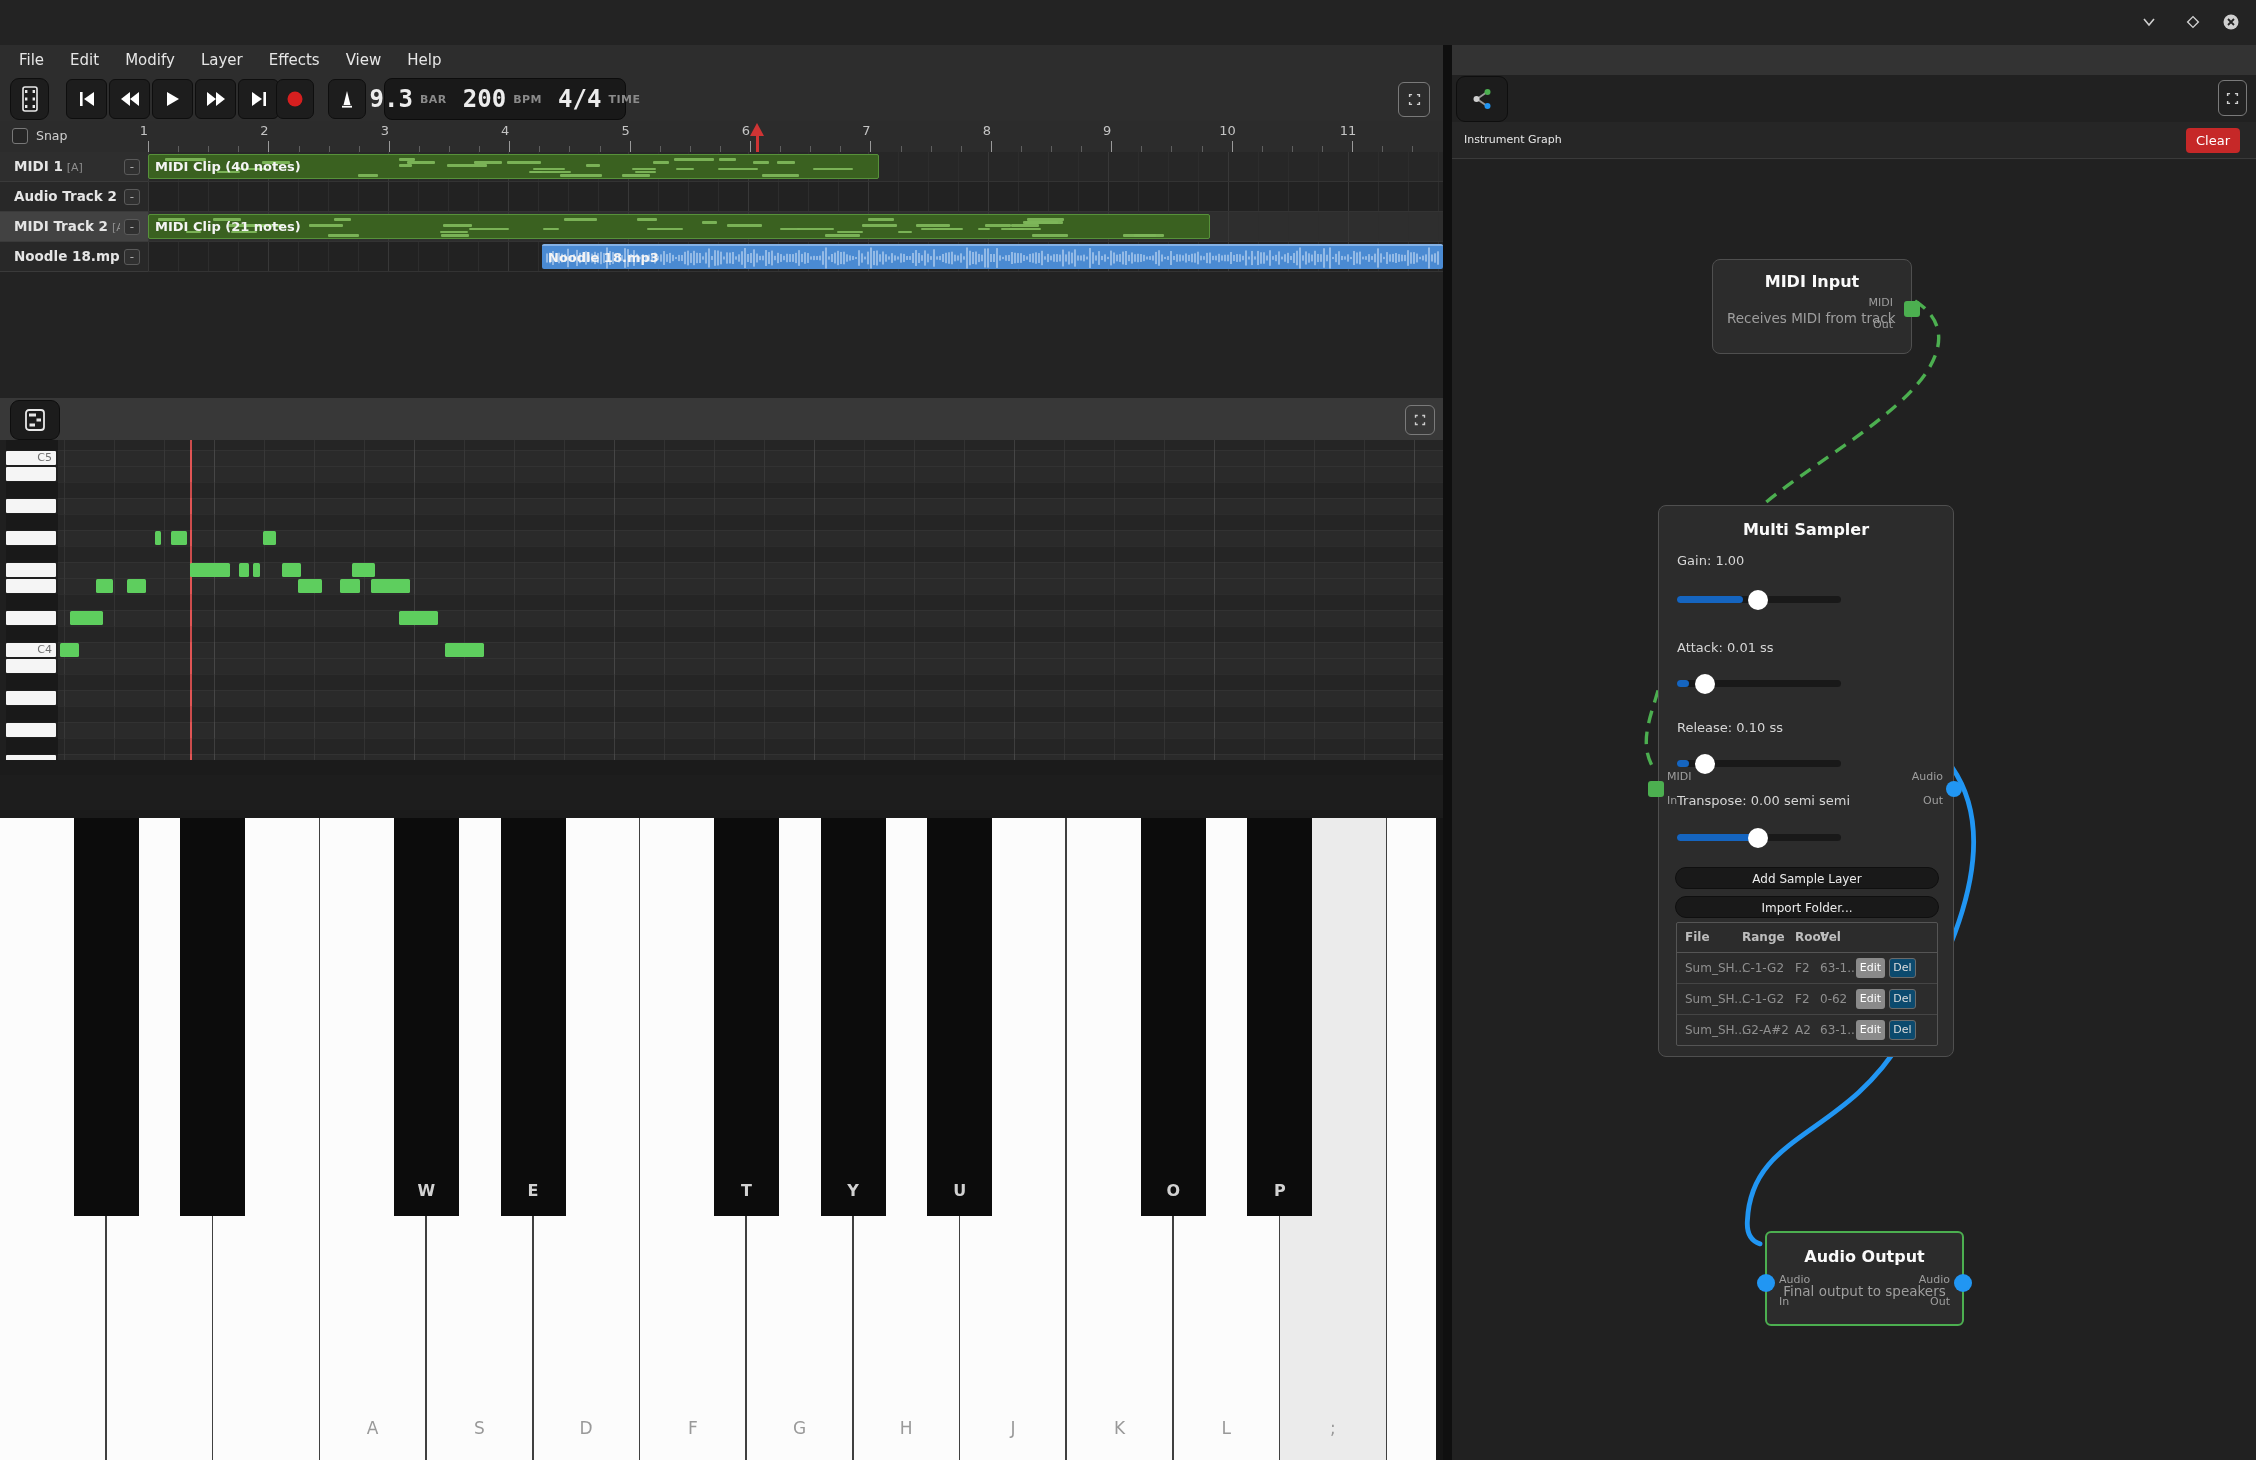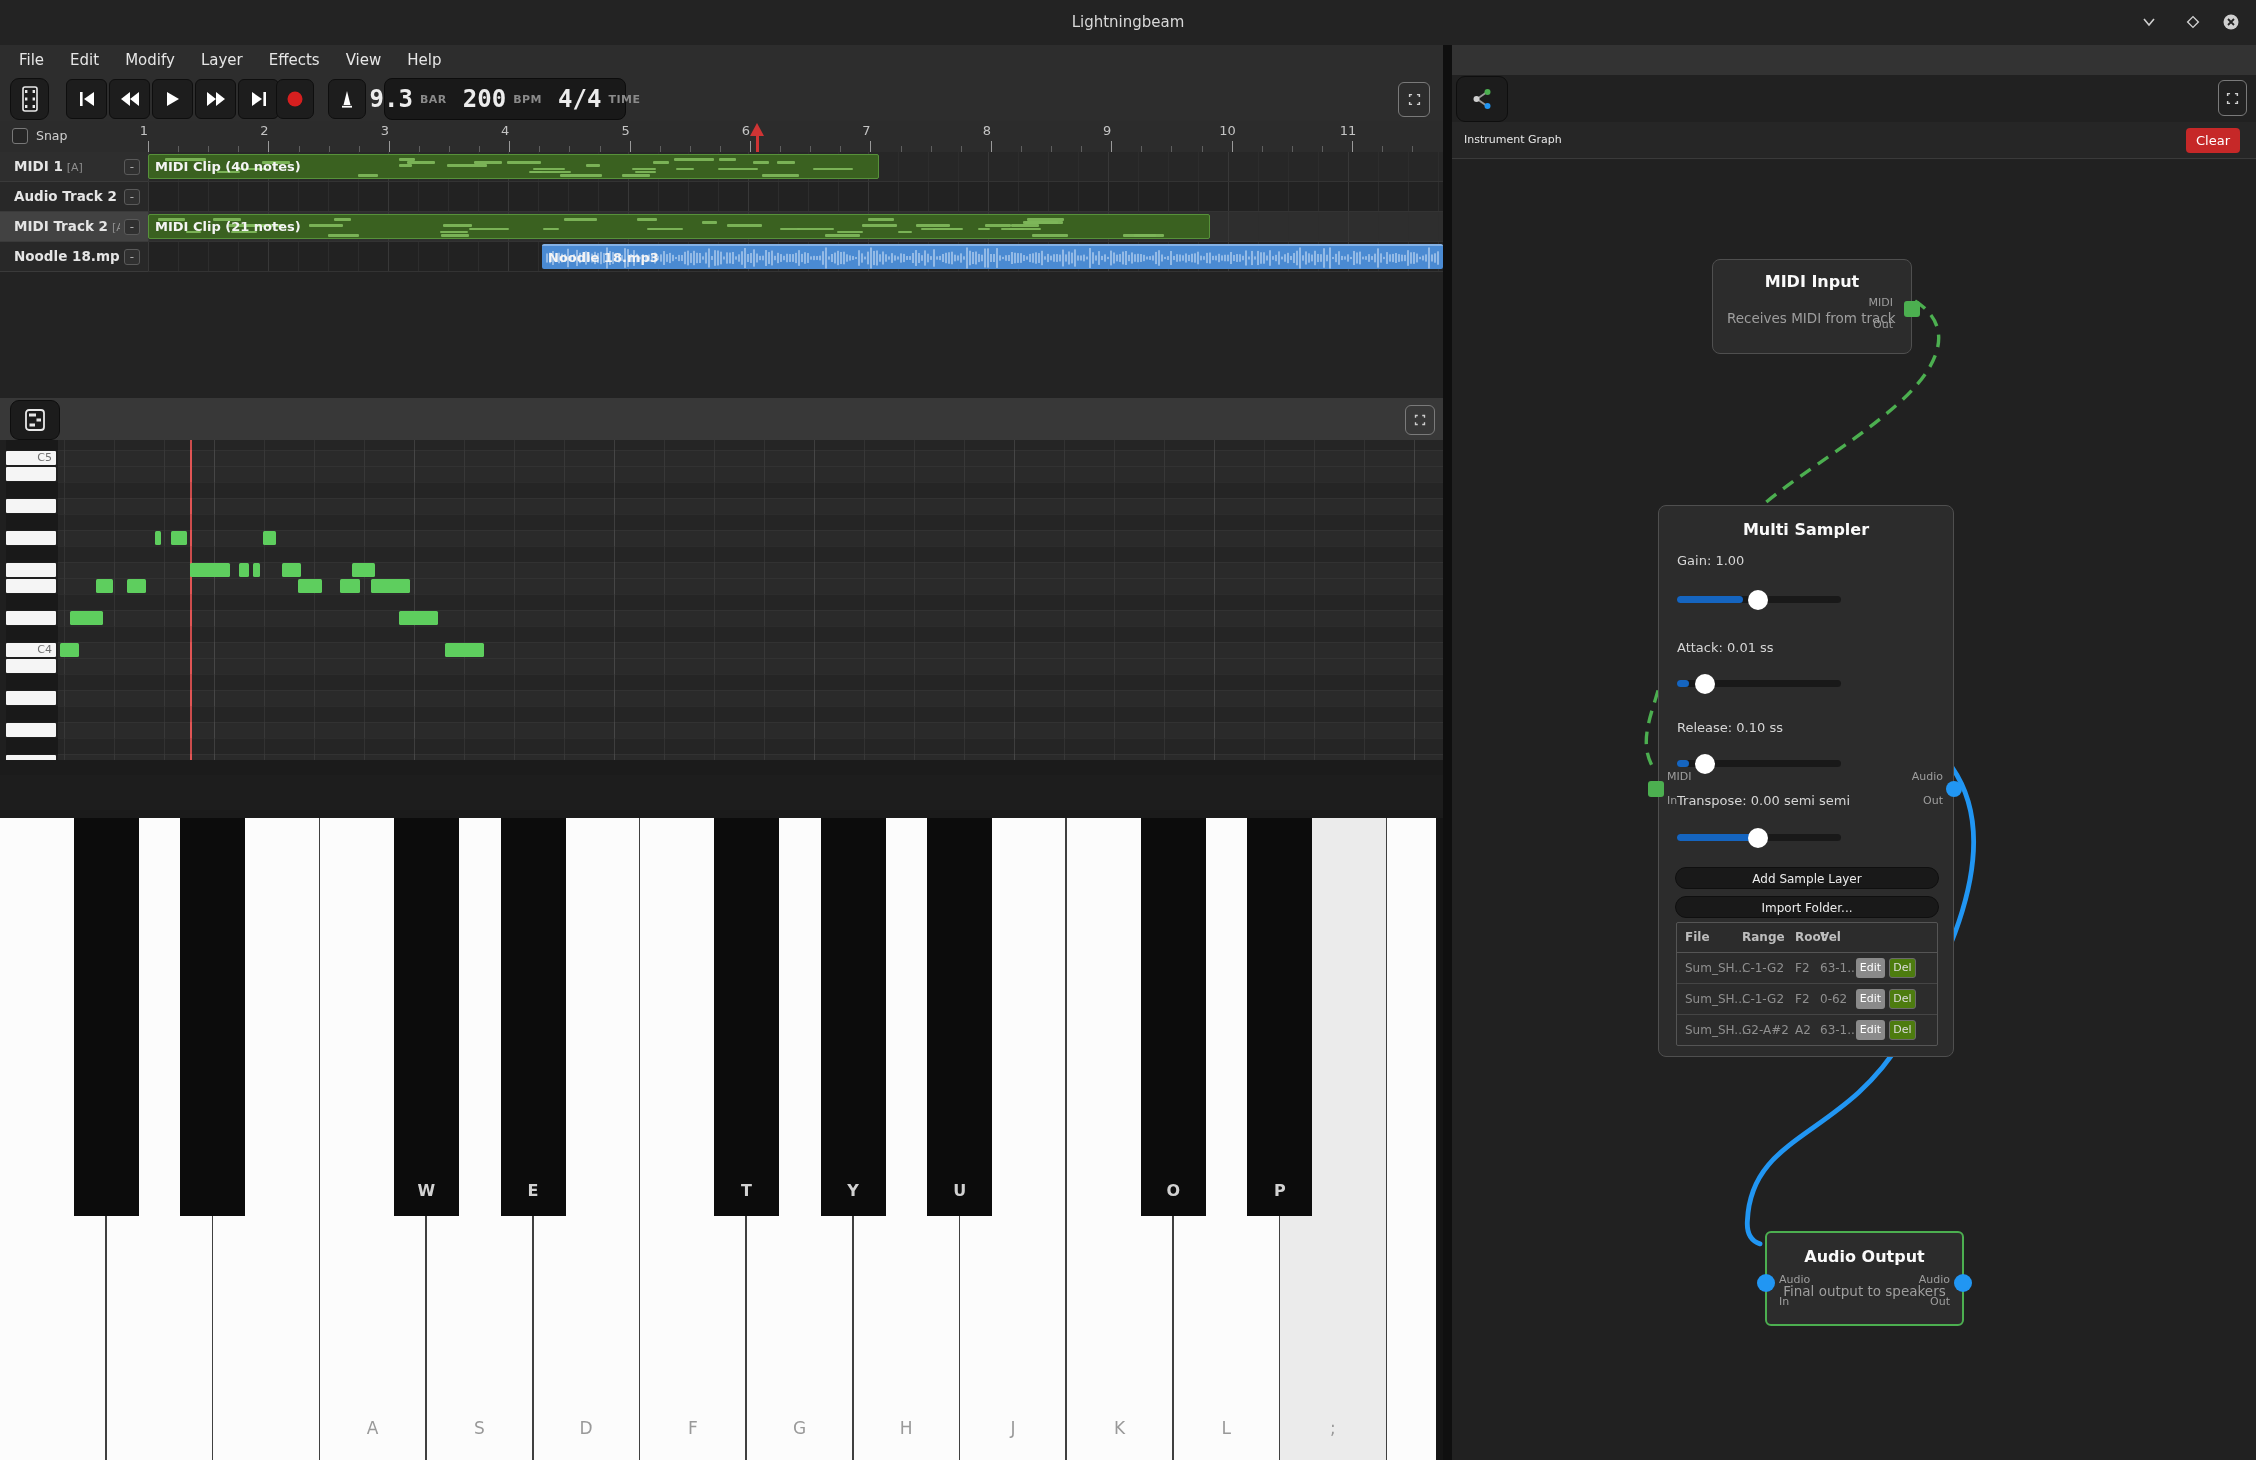--- a/index.html
+++ b/index.html
@@ -105,31 +105,30 @@
   .slider-knob{position:absolute;width:20px;height:20px;background:#fff;border-radius:50%;z-index:3;}
   .samp-btn{position:absolute;left:16px;width:264px;height:22px;background:#191919;border:1px solid #0f0f0f;border-radius:11px;
             font-size:12px;color:#ececec;text-align:center;line-height:22px;box-sizing:border-box;}
   #samp-table{position:absolute;left:17px;top:416px;width:262px;height:124px;border:1px solid #555;border-radius:2px;box-sizing:border-box;}
   .st-header{position:absolute;left:0;top:0;width:100%;height:30px;border-bottom:1px solid #555;box-sizing:border-box;}
   .st-hcell{position:absolute;top:7px;font-size:12px;font-weight:bold;color:#bdbdbd;}
   .st-row{position:absolute;left:0;width:100%;height:31px;box-sizing:border-box;border-bottom:1px solid #454545;}
   .st-cell{position:absolute;top:8px;font-size:12px;color:#8f8f8f;white-space:nowrap;}
   .st-edit{position:absolute;left:179px;top:5px;width:29px;height:20px;background:#8a8a8a;border-radius:3px;color:#fff;
            font-size:11px;text-align:center;line-height:20px;}
-  .st-del{position:absolute;left:212px;top:5px;width:27px;height:20px;background:#4d7c0f;border:1px solid #6a6a6a;border-radius:3px;
+  .st-del{position:absolute;left:212px;top:5px;width:27px;height:20px;background:#0c4a6e;border:1px solid #6a6a6a;border-radius:3px;
           color:#ddd;font-size:11px;text-align:center;line-height:18px;box-sizing:border-box;}
   svg{display:block;}
 </style>
 </head>
 <body>
 
 <div id="app">
 
   <div class="abs" id="titlebar"></div>
-  <div class="abs" id="title">Lightningbeam</div>
   <div class="abs winbtn" style="left:2134px;">
     <svg width="16" height="16" viewBox="0 0 16 16">
       <polyline points="3,5 8,11 13,5" fill="none" stroke="#cfcfcf" stroke-width="1.6"></polyline>
       </svg>
   </div>
   <div class="abs winbtn" style="left:2178px;">
     <svg width="16" height="16" viewBox="0 0 16 16">
       <rect x="4.2" y="4.2" width="7.6" height="7.6" fill="none" stroke="#cfcfcf" stroke-width="1.4" transform="rotate(45 8 8)"></rect>
       </svg>
   </div>

